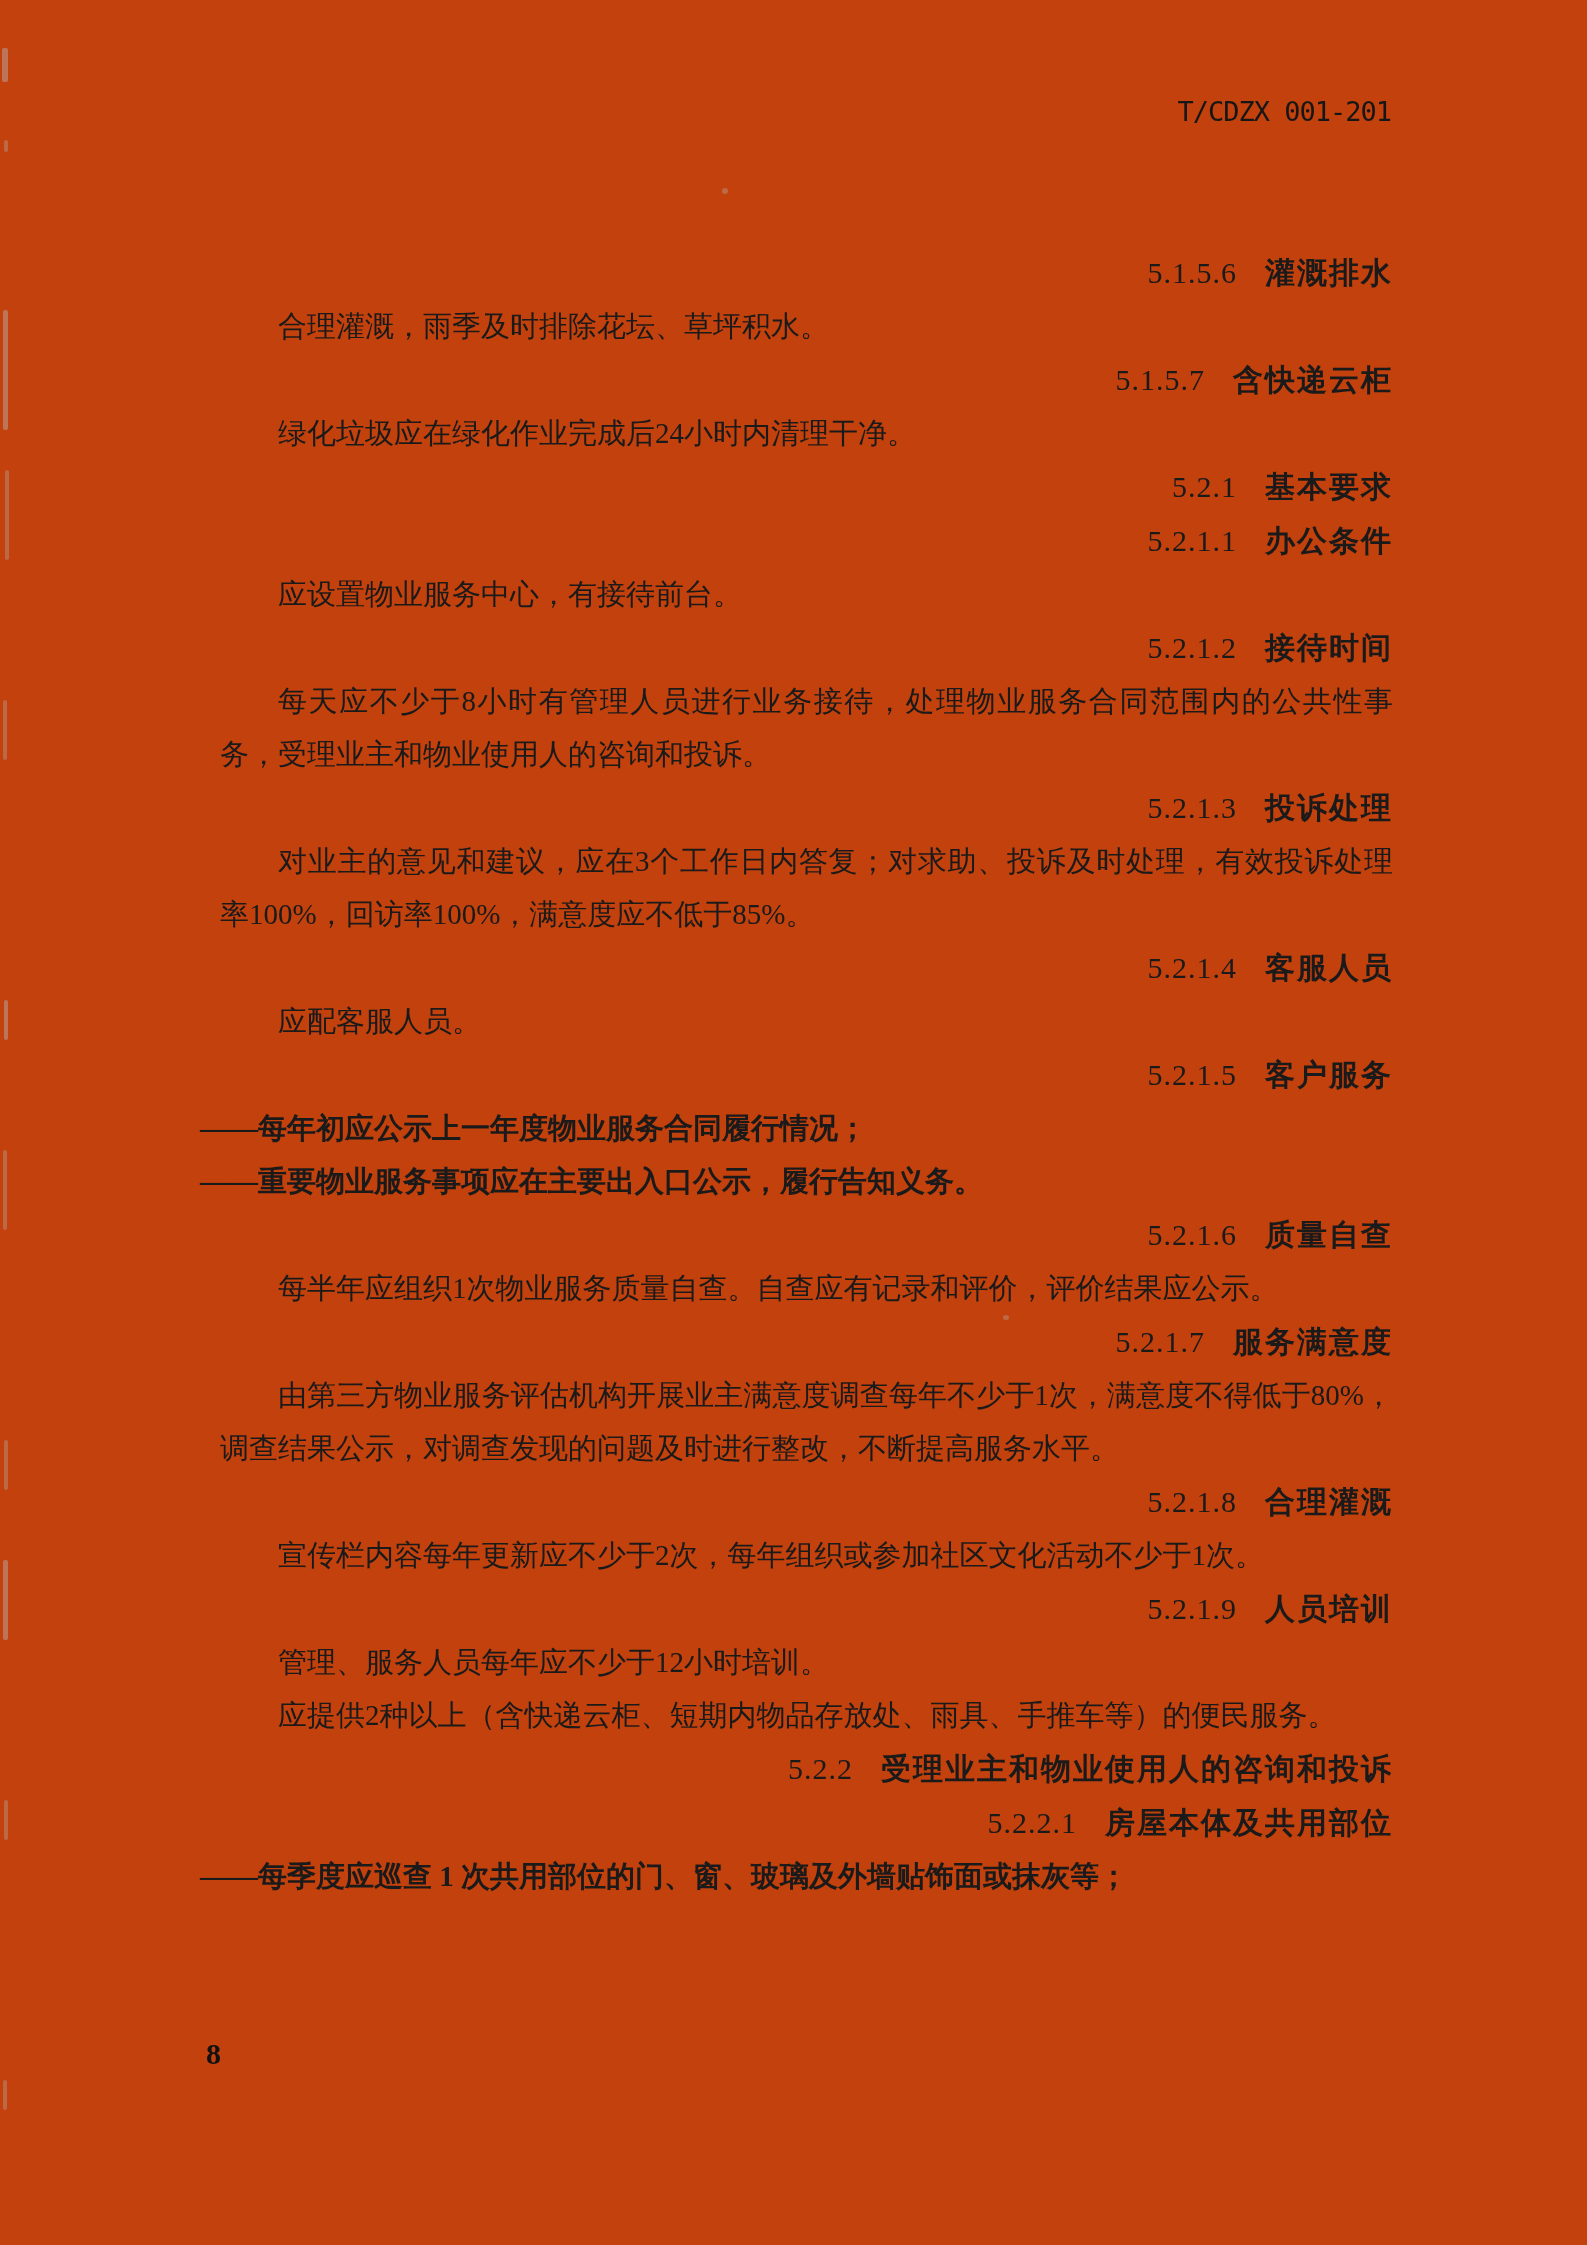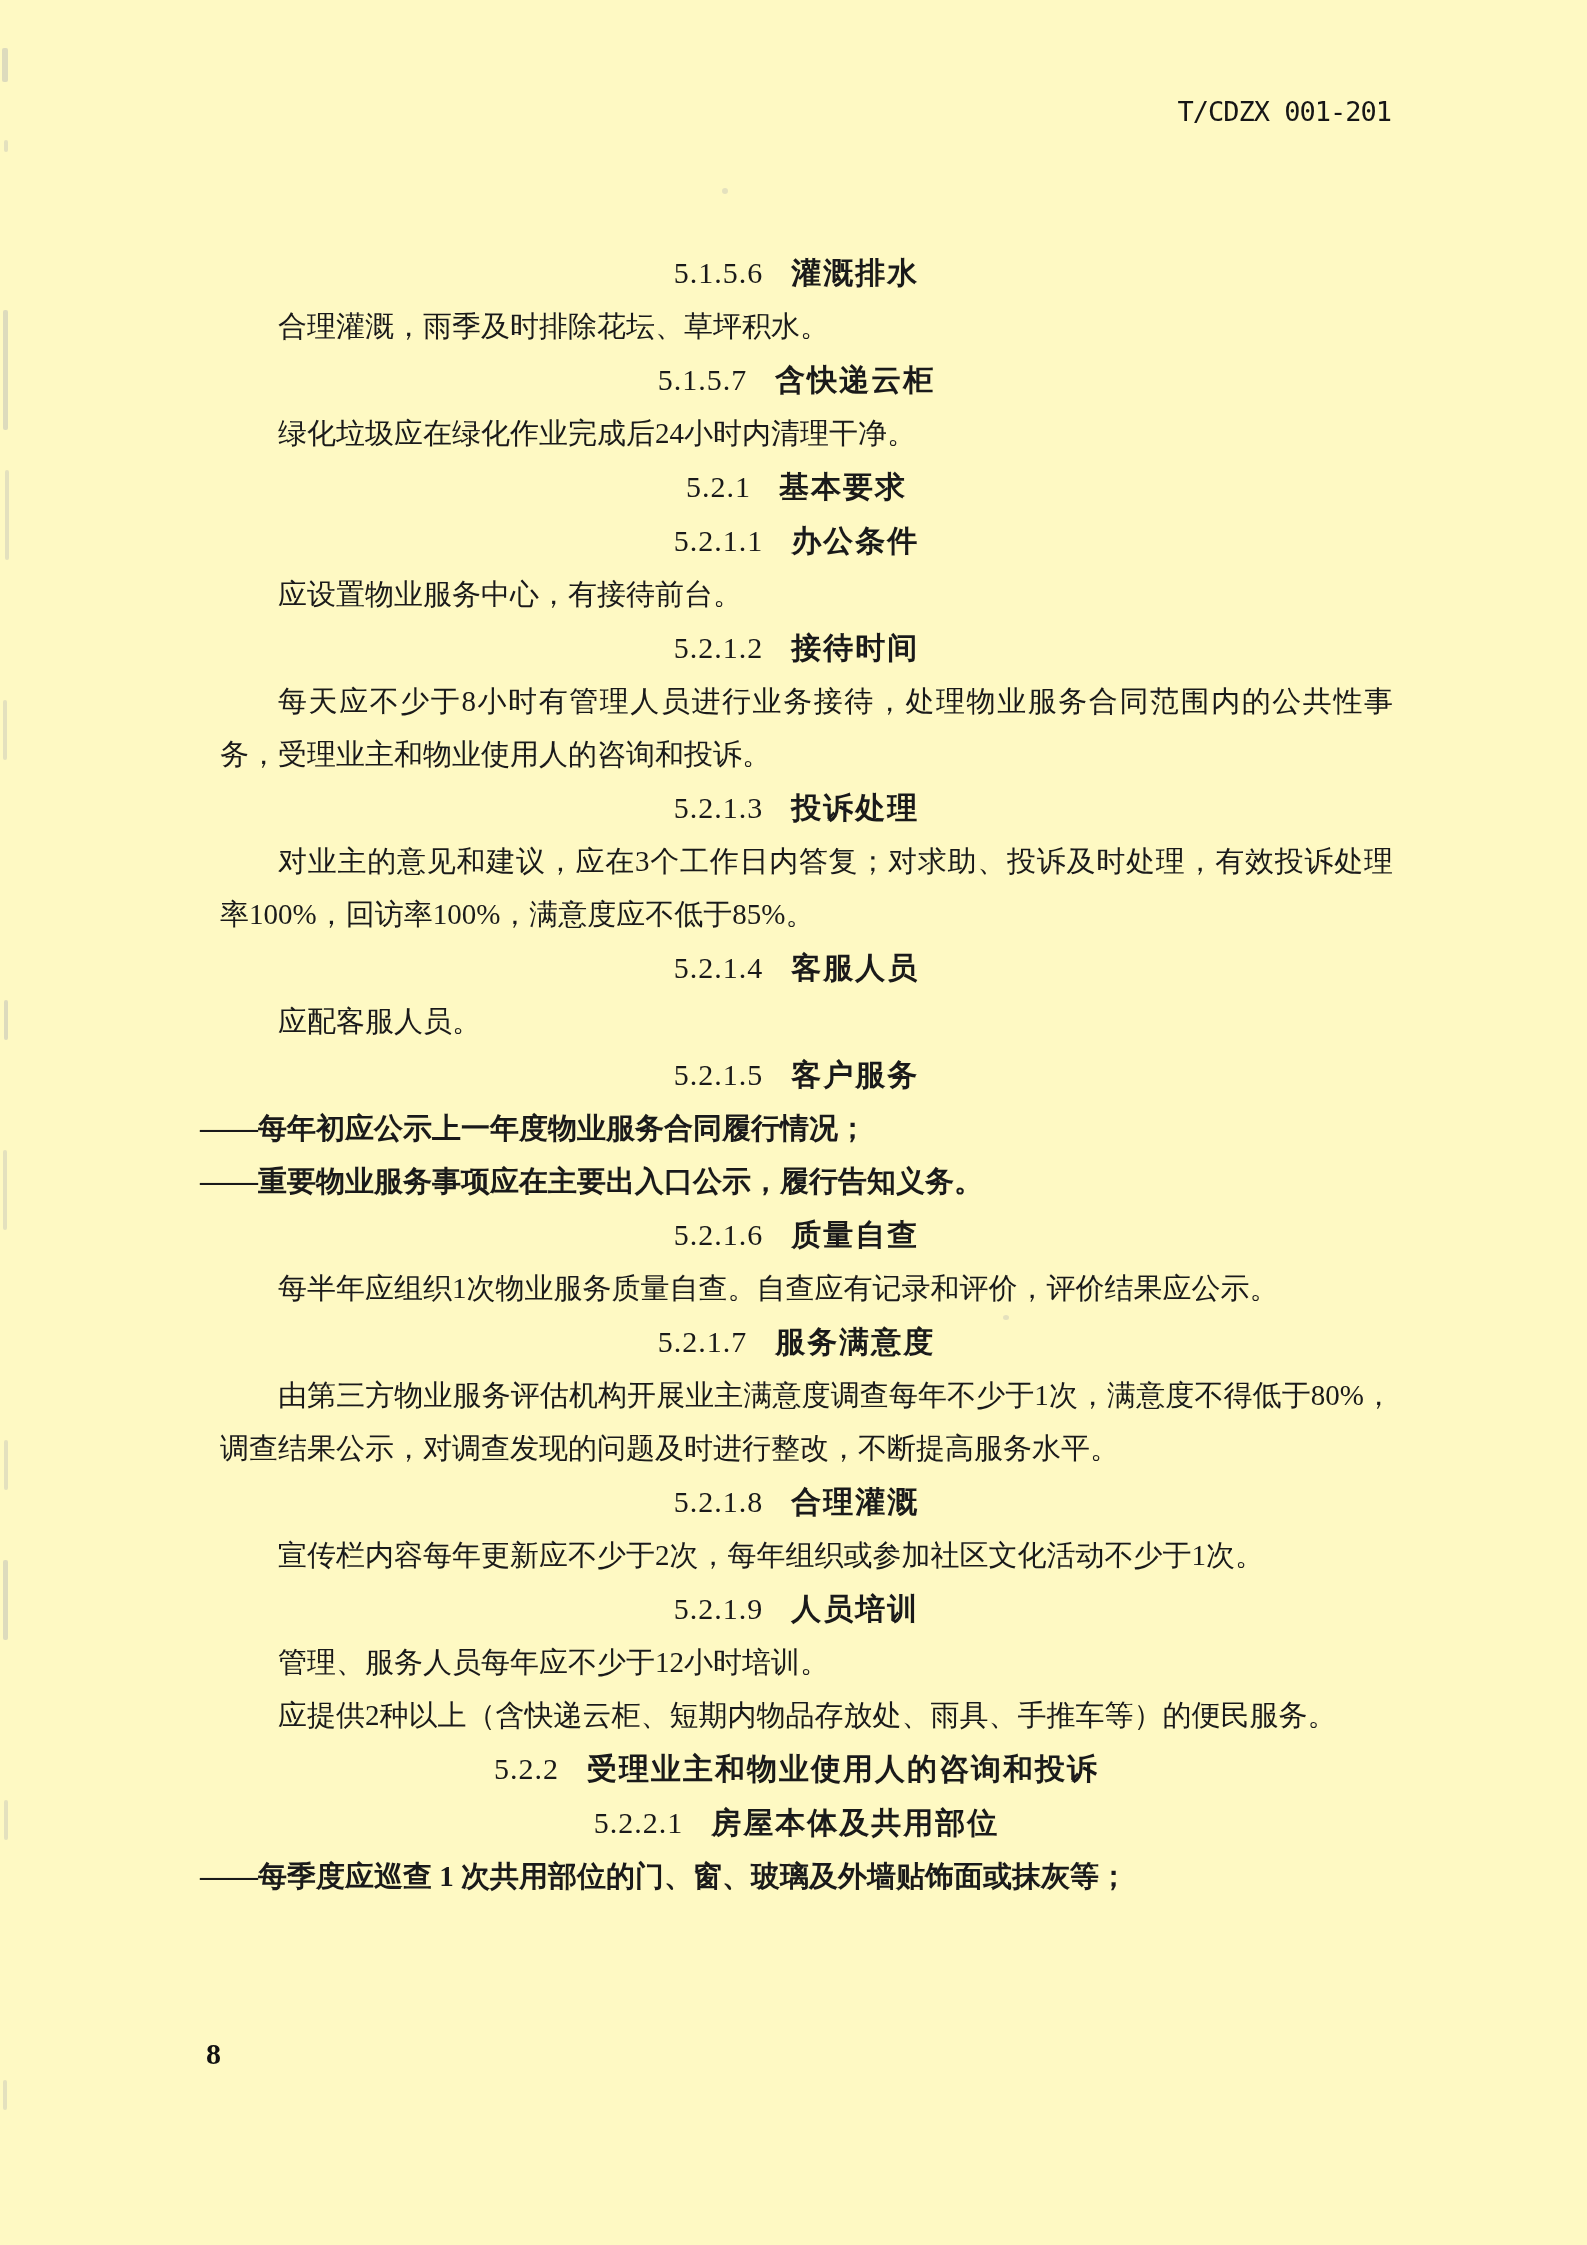--- a/index.html
+++ b/index.html
@@ -11,21 +11,21 @@
     position: relative;
     width: 1587px;
     height: 2245px;
     overflow: hidden;
     color: #1c1c1c;
     font-family: "Liberation Serif", "DejaVu Serif", serif;
   }
   .page {
     position: absolute;
     inset: 0;
-    background: #fef9c3;
+    background: #c2410c;
   }
   
   .doc-code {
     position: absolute;
     top: 96px;
     right: 196px;
     font-family: "DejaVu Sans Mono", "Liberation Mono", monospace;
     font-size: 27px;
     letter-spacing: -1px;
     color: #161616;
@@ -41,21 +41,21 @@
   .block {
     margin: 0;
     padding: 0;
     font-size: 29px;
     line-height: 53px;
     text-align: justify;
     text-justify: inter-character;
     color: #1a1a1a;
   }
   .block.heading {
-    text-align: center;
+    text-align: right;
     white-space: nowrap;
   }
   .heading .num {
     font-family: "Liberation Serif", "DejaVu Serif", serif;
     font-size: 30px;
     margin-right: 28px;
     letter-spacing: 1px;
   }
   .heading.major .num {
     font-weight: bold;

